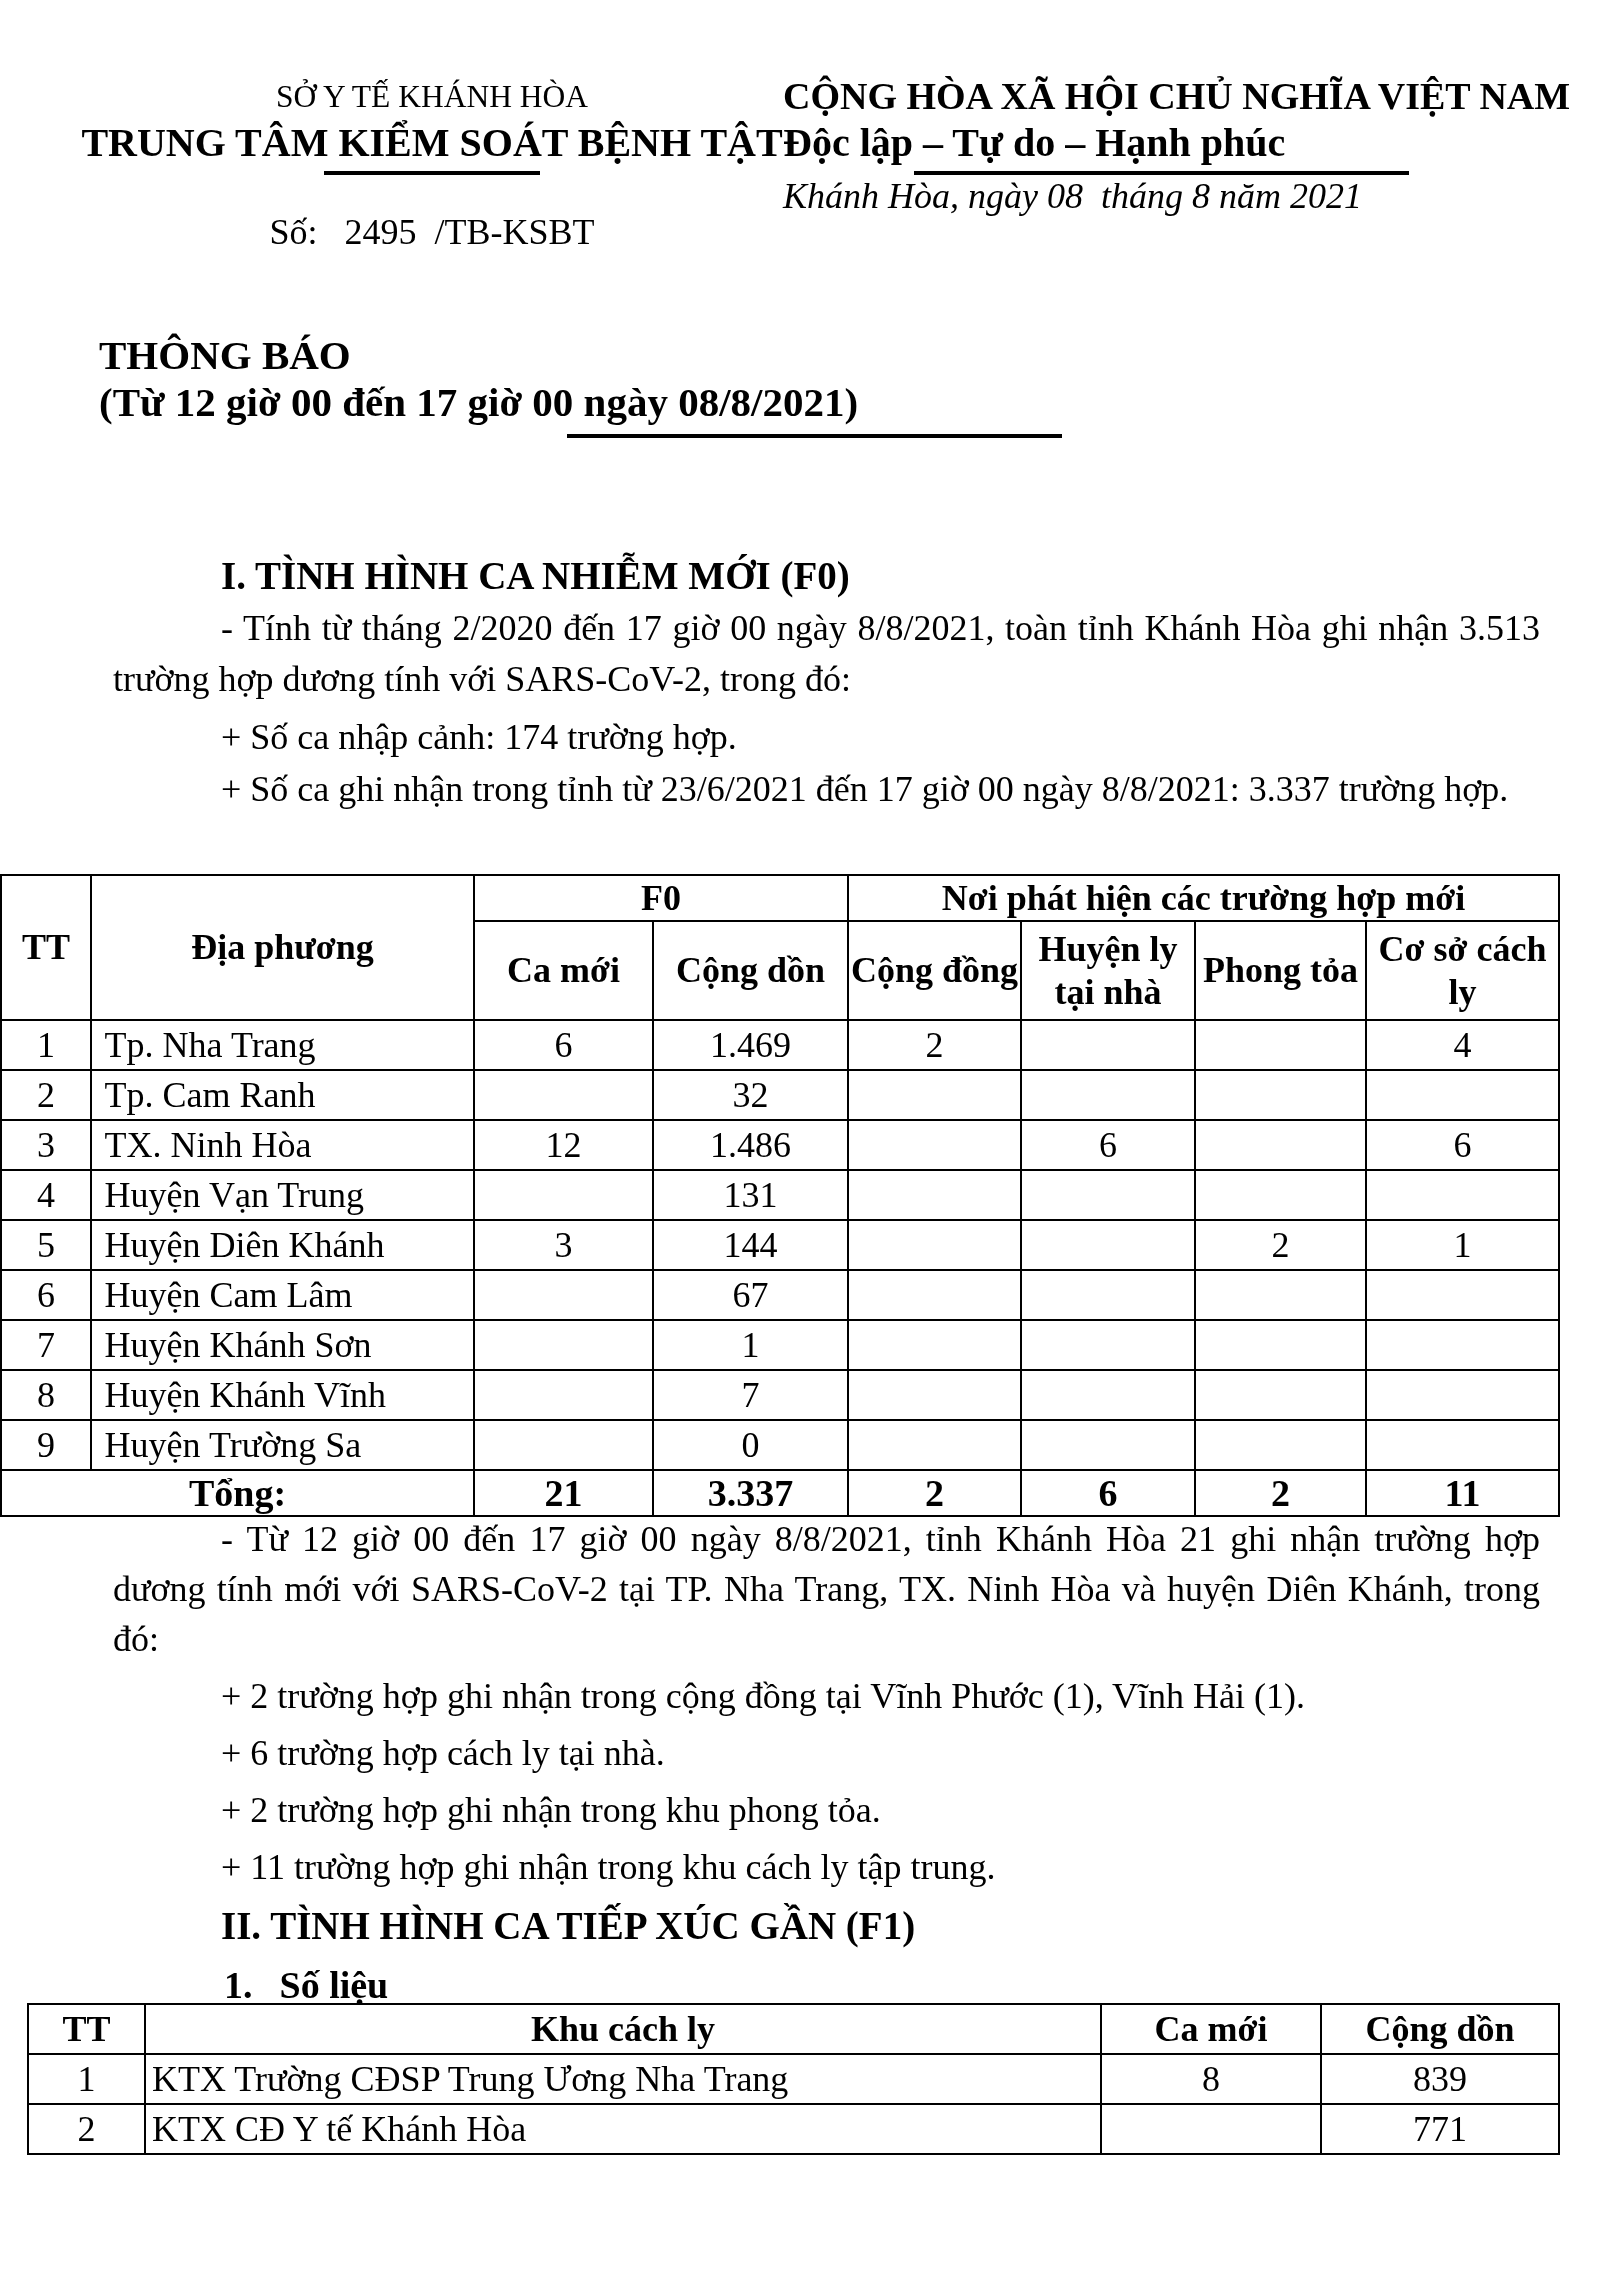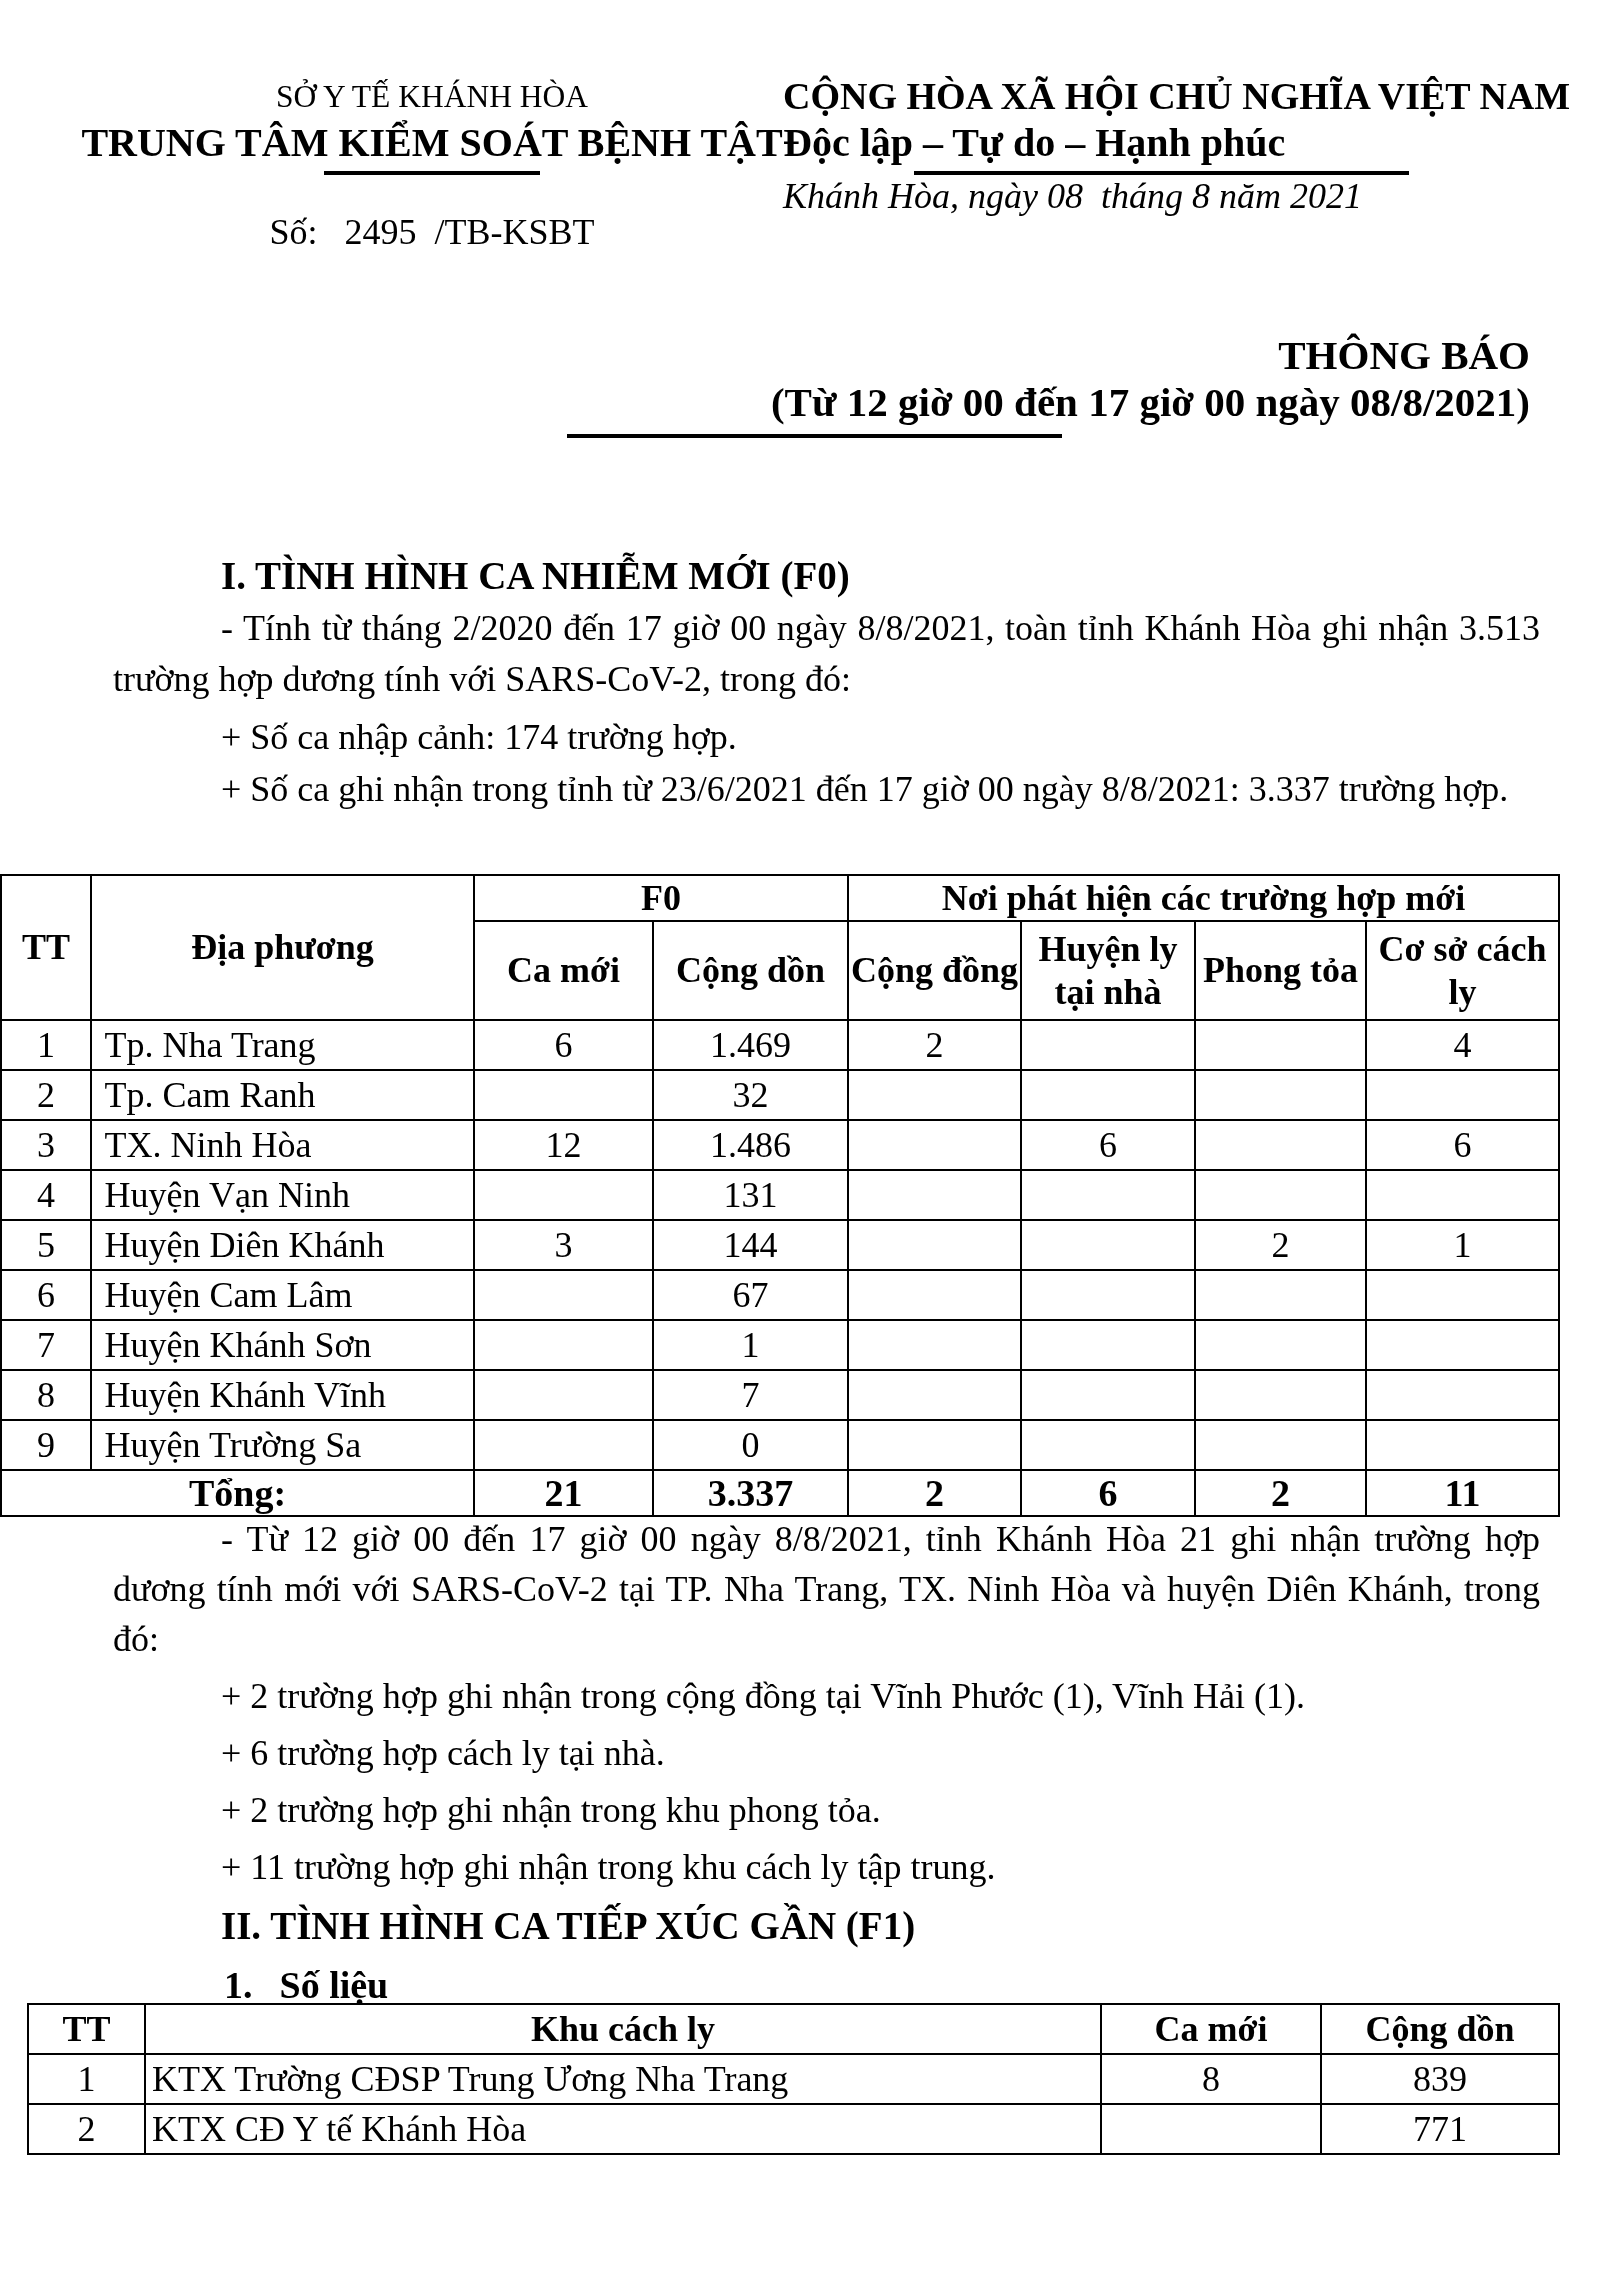--- a/index.html
+++ b/index.html
@@ -17,21 +17,21 @@
   .hdr-org2{font-size:40px;font-weight:bold;line-height:47px;white-space:nowrap;}
   .hdr-nat1{font-size:38px;font-weight:bold;line-height:45px;white-space:nowrap;}
   .hdr-nat2{font-size:40px;font-weight:bold;line-height:47px;white-space:nowrap;}
   .rule{height:3.6px;background:#000;margin:5.4px auto 0 auto;}
   .rule-left{width:216px;}
   .rule-right{width:495px;}
   .doc-number{font-size:36px;margin-top:36px;white-space:pre;}
   .dateline{font-size:36px;font-style:italic;white-space:pre;}
 
   
-  .title-block{top:331px;left:99px;width:1431px;text-align:right;}
+  .title-block{top:331px;left:99px;width:1431px;text-align:left;}
   .title-1{font-size:41px;font-weight:bold;line-height:49px;}
   .title-2{font-size:41px;font-weight:bold;line-height:47px;}
   .title-3{font-size:41px;font-weight:bold;line-height:45px;}
   .rule-title{width:495px;margin-top:9px;}
 
   
   .flow-a{top:551px;left:113px;width:1427px;}
   .flow-b{top:1514px;left:113px;width:1427px;}
   .h-sec{font-size:39px;font-weight:bold;line-height:50px;text-indent:108px;}
   .para{font-size:36px;line-height:51px;text-align:justify;text-indent:108px;margin-top:1.8px;}
@@ -139,21 +139,21 @@
     <td class="name">TX. Ninh Hòa</td>
     <td>12</td>
     <td>1.486</td>
     <td></td>
     <td>6</td>
     <td></td>
     <td>6</td>
   </tr>
   <tr class="drow">
     <td>4</td>
-    <td class="name">Huyện Vạn Ninh</td>
+    <td class="name">Huyện Vạn Trung</td>
     <td></td>
     <td>131</td>
     <td></td>
     <td></td>
     <td></td>
     <td></td>
   </tr>
   <tr class="drow">
     <td>5</td>
     <td class="name">Huyện Diên Khánh</td>

